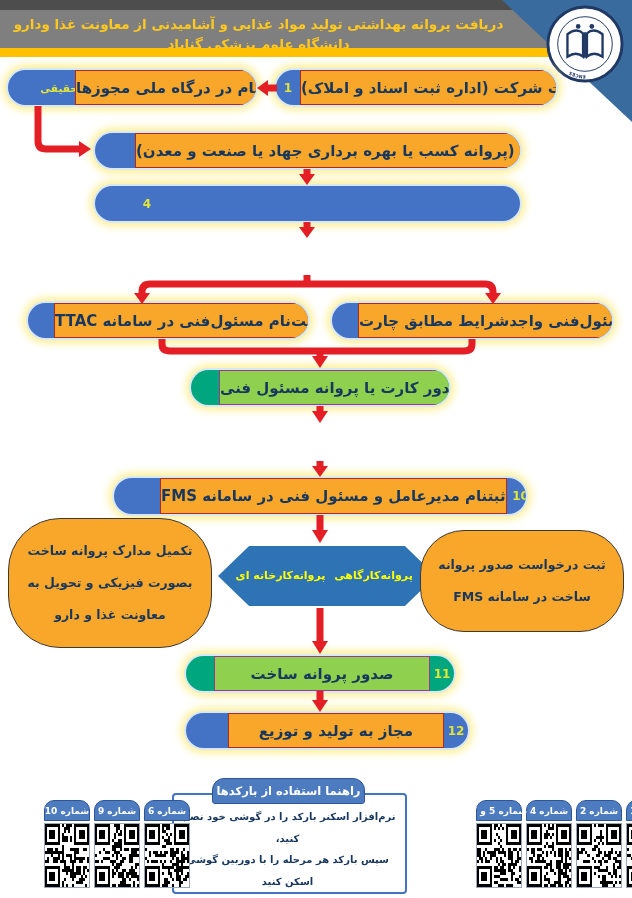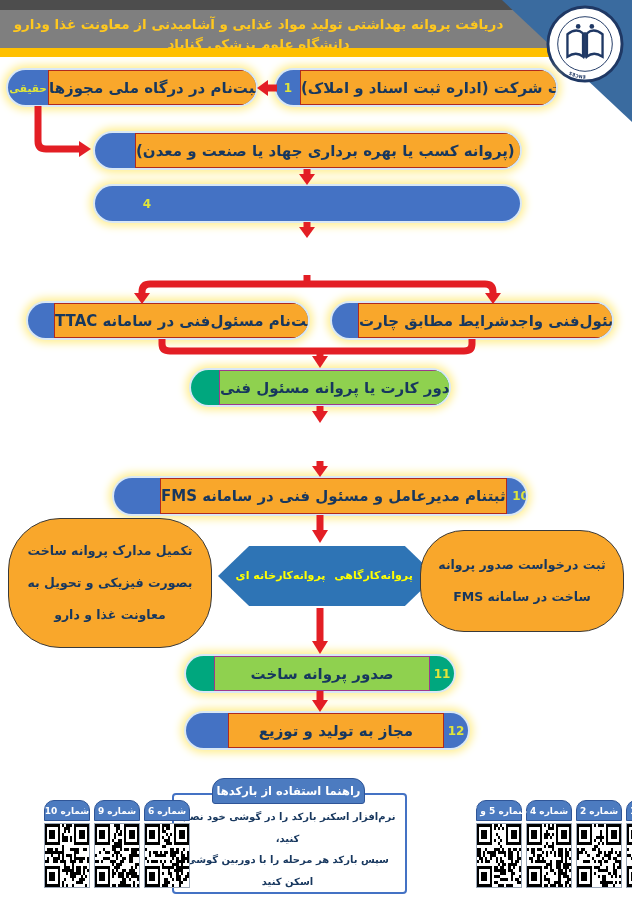--- a/index.html
+++ b/index.html
@@ -20,21 +20,21 @@
   .corner-tri{position:absolute;right:0;top:0;width:130px;height:122px;background:var(--corner-blue);
               clip-path:polygon(0 0,100% 0,100% 100%);}
   .logo{position:absolute;left:546px;top:5px;width:78px;height:78px;}
   
   .pill{position:absolute;height:35px;display:flex;direction:ltr;border-radius:18px;overflow:hidden;
         background:var(--cap-blue);
         box-shadow:0 0 0 2px #d9e8f6,0 0 9px 5px #ffee90;}
   .pill .cap{display:flex;align-items:center;justify-content:center;flex:0 0 auto;}
   .cap-num{width:24px;color:var(--number-yellow);font-size:12px;font-weight:bold;}
   .cap-plain{width:40px;}
-  .cap-tag{width:40px;color:var(--number-yellow);font-size:10.5px;font-weight:bold;}
+  .cap-tag{width:32px;color:var(--number-yellow);font-size:10.5px;font-weight:bold;padding-left:35px;}
   .pill .pbody{flex:1 1 auto;background:var(--box-fill);border:1px solid #b02a1e;
         display:flex;align-items:center;justify-content:center;}
   .pill .pbody span{direction:rtl;color:var(--navy-text);font-size:15px;font-weight:bold;white-space:nowrap;}
   .pill.green{background:var(--green-cap);}
   .pill.green .pbody{background:var(--green-fill);border:1px solid #9e3a8c;}
   
   .hex{position:absolute;width:97px;height:60px;background:var(--hex-blue);
        display:flex;align-items:center;justify-content:center;
        color:#FFFF00;font-size:11px;font-weight:bold;line-height:1.9;text-align:center;}
   .hex-right{clip-path:polygon(0 0,72% 0,100% 50%,72% 100%,0 100%);padding-right:14px;}

